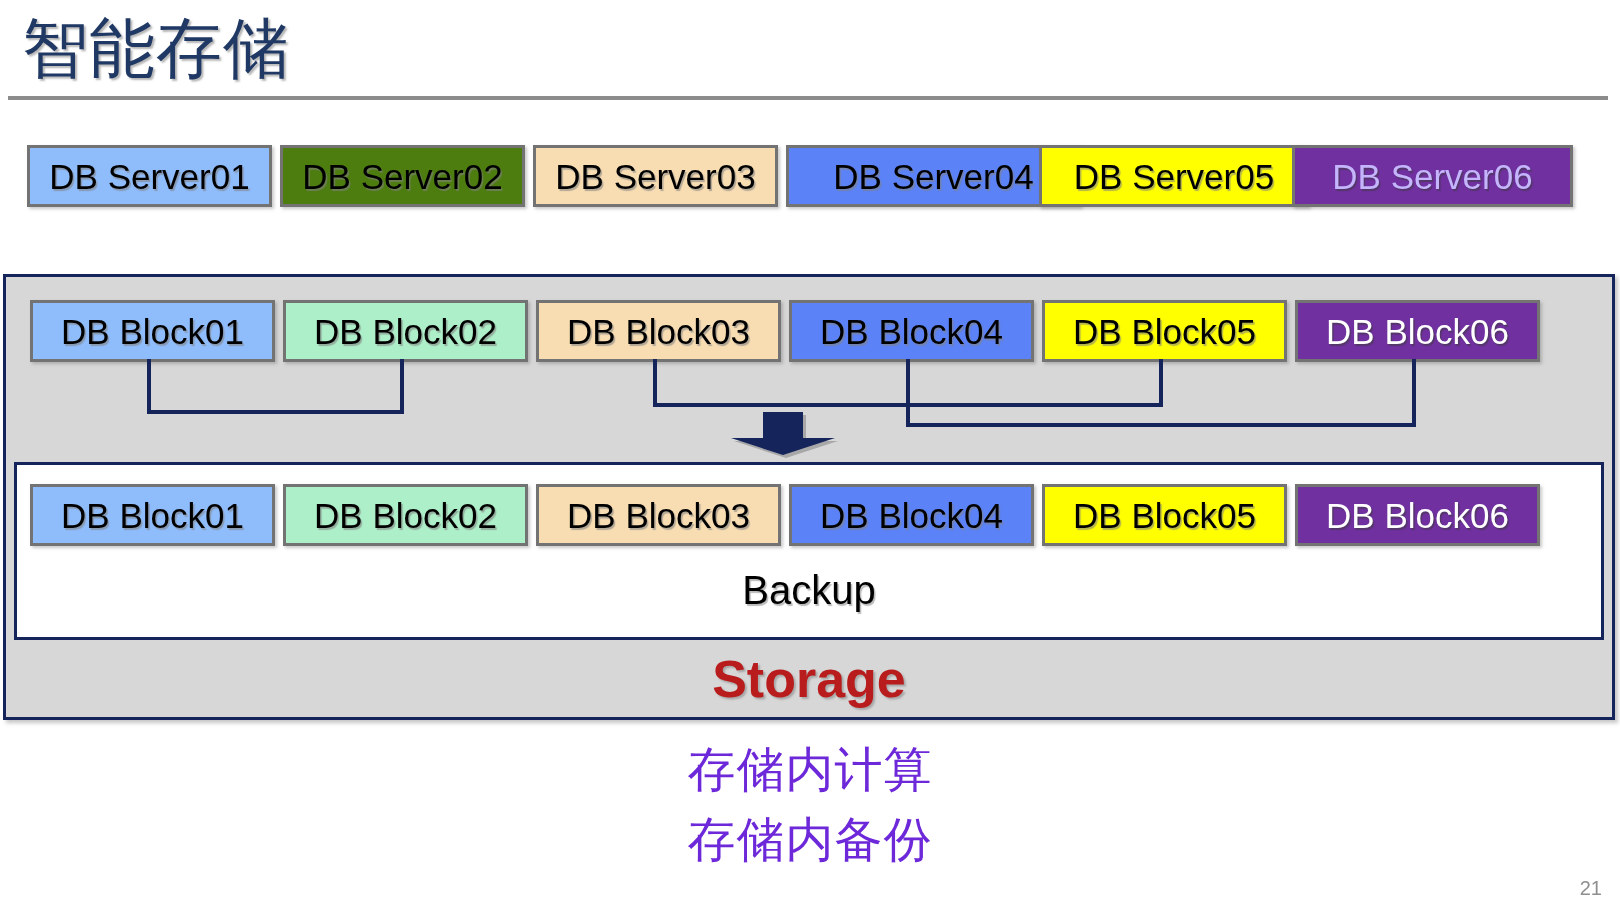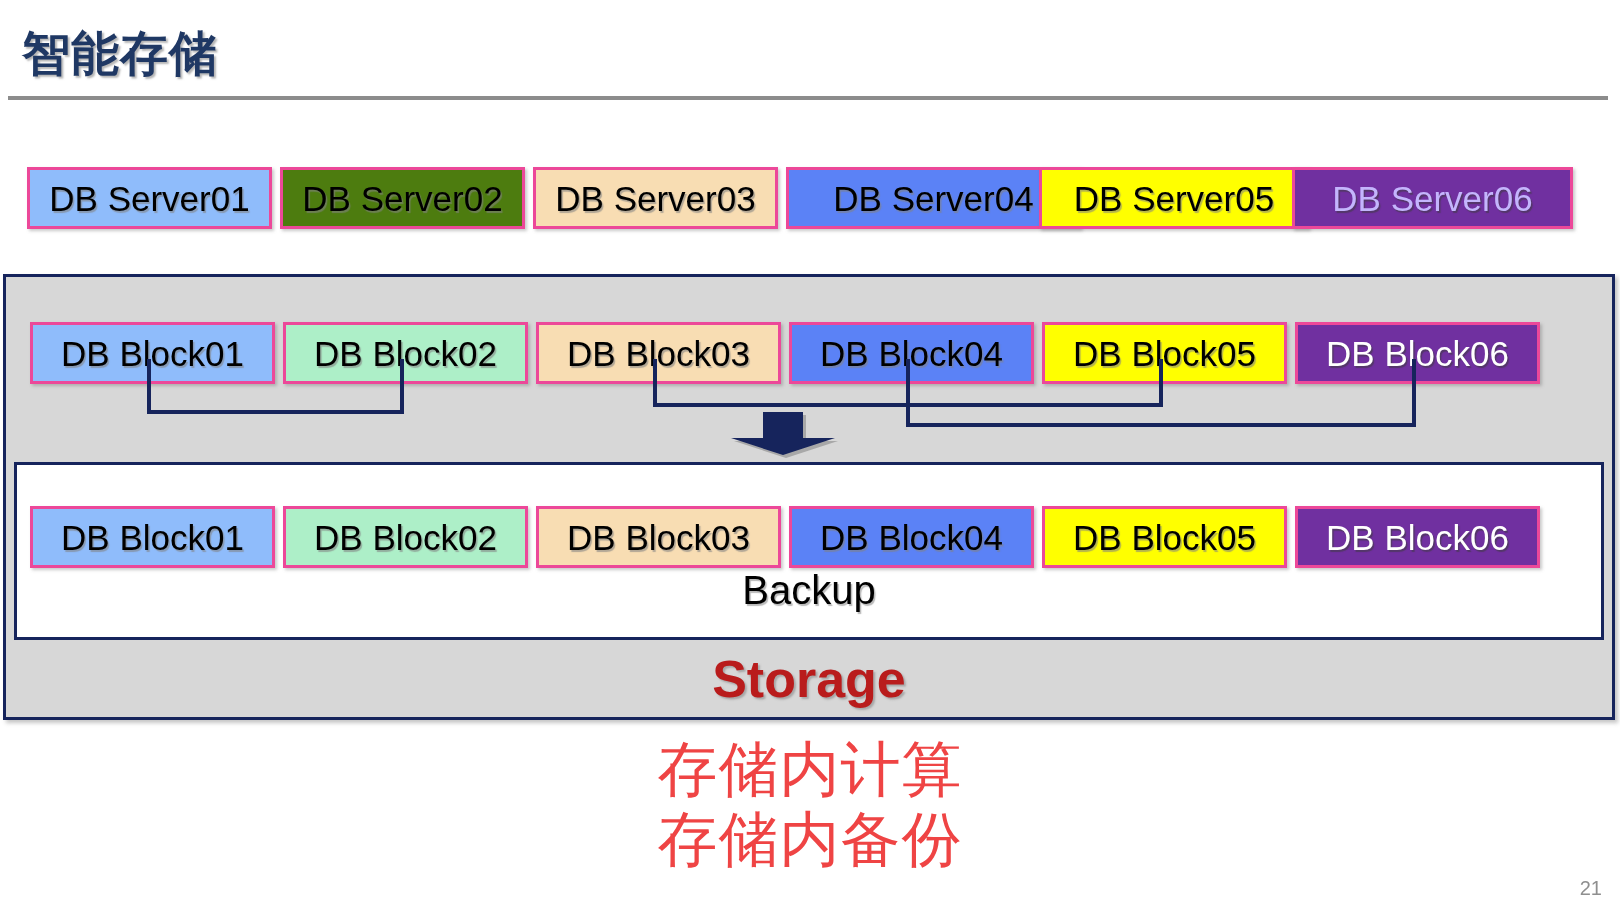--- a/index.html
+++ b/index.html
@@ -12,53 +12,52 @@
     height: 910px;
     position: relative;
     overflow: hidden;
     font-family: "Liberation Sans", "DejaVu Sans", sans-serif;
   }
 
   
   #slide-title {
     position: absolute;
     left: 22px;
-    top: 8px;
-    font-size: 48px;
+    top: 2px;
+    font-size: 66px;
     line-height: 92px;
-    font-weight: 700;
+    font-weight: 400;
     color: #1F3864;
     letter-spacing: 1px;
     text-shadow: 2px 2px 2px rgba(120,120,120,0.55);
     white-space: nowrap;
   }
   #title-rule {
     position: absolute;
     left: 8px;
     top: 96px;
     width: 1600px;
     height: 4px;
     background: #8C8C8C;
   }
 
   
   .chip {
     position: absolute;
     box-sizing: border-box;
-    border: 3px solid #ec4899;
+    border: 3px solid #737373;
     display: flex;
     align-items: center;
     justify-content: center;
     font-size: 35px;
     line-height: 1;
     color: #000000;
     text-shadow: 1.5px 1.5px 1px rgba(130,130,130,0.60);
     white-space: nowrap;
     box-shadow: 2px 2px 3px rgba(100,100,100,0.35);
-    margin-top: 22px;
   }
   .chip.on-dark {
     color: #ffffff;
     text-shadow: 1.5px 1.5px 1px rgba(60,60,60,0.55);
   }
 
   
   #server-row { position: absolute; left: 0; top: 0; width: 1620px; height: 910px; }
   .server-chip { height: 62px; top: 145px; }
 
@@ -127,23 +126,23 @@
 
   
   #captions {
     position: absolute;
     left: 0;
     top: 735px;
     width: 1620px;
     text-align: center;
   }
   #captions .caption-line {
-    font-size: 60px;
+    font-size: 48px;
     line-height: 70px;
-    color: #ef4444;
+    color: #6d28d9;
     letter-spacing: 1px;
   }
 
   
   #page-number {
     position: absolute;
     right: 18px;
     bottom: 10px;
     font-size: 20px;
     color: #8F8F8F;

